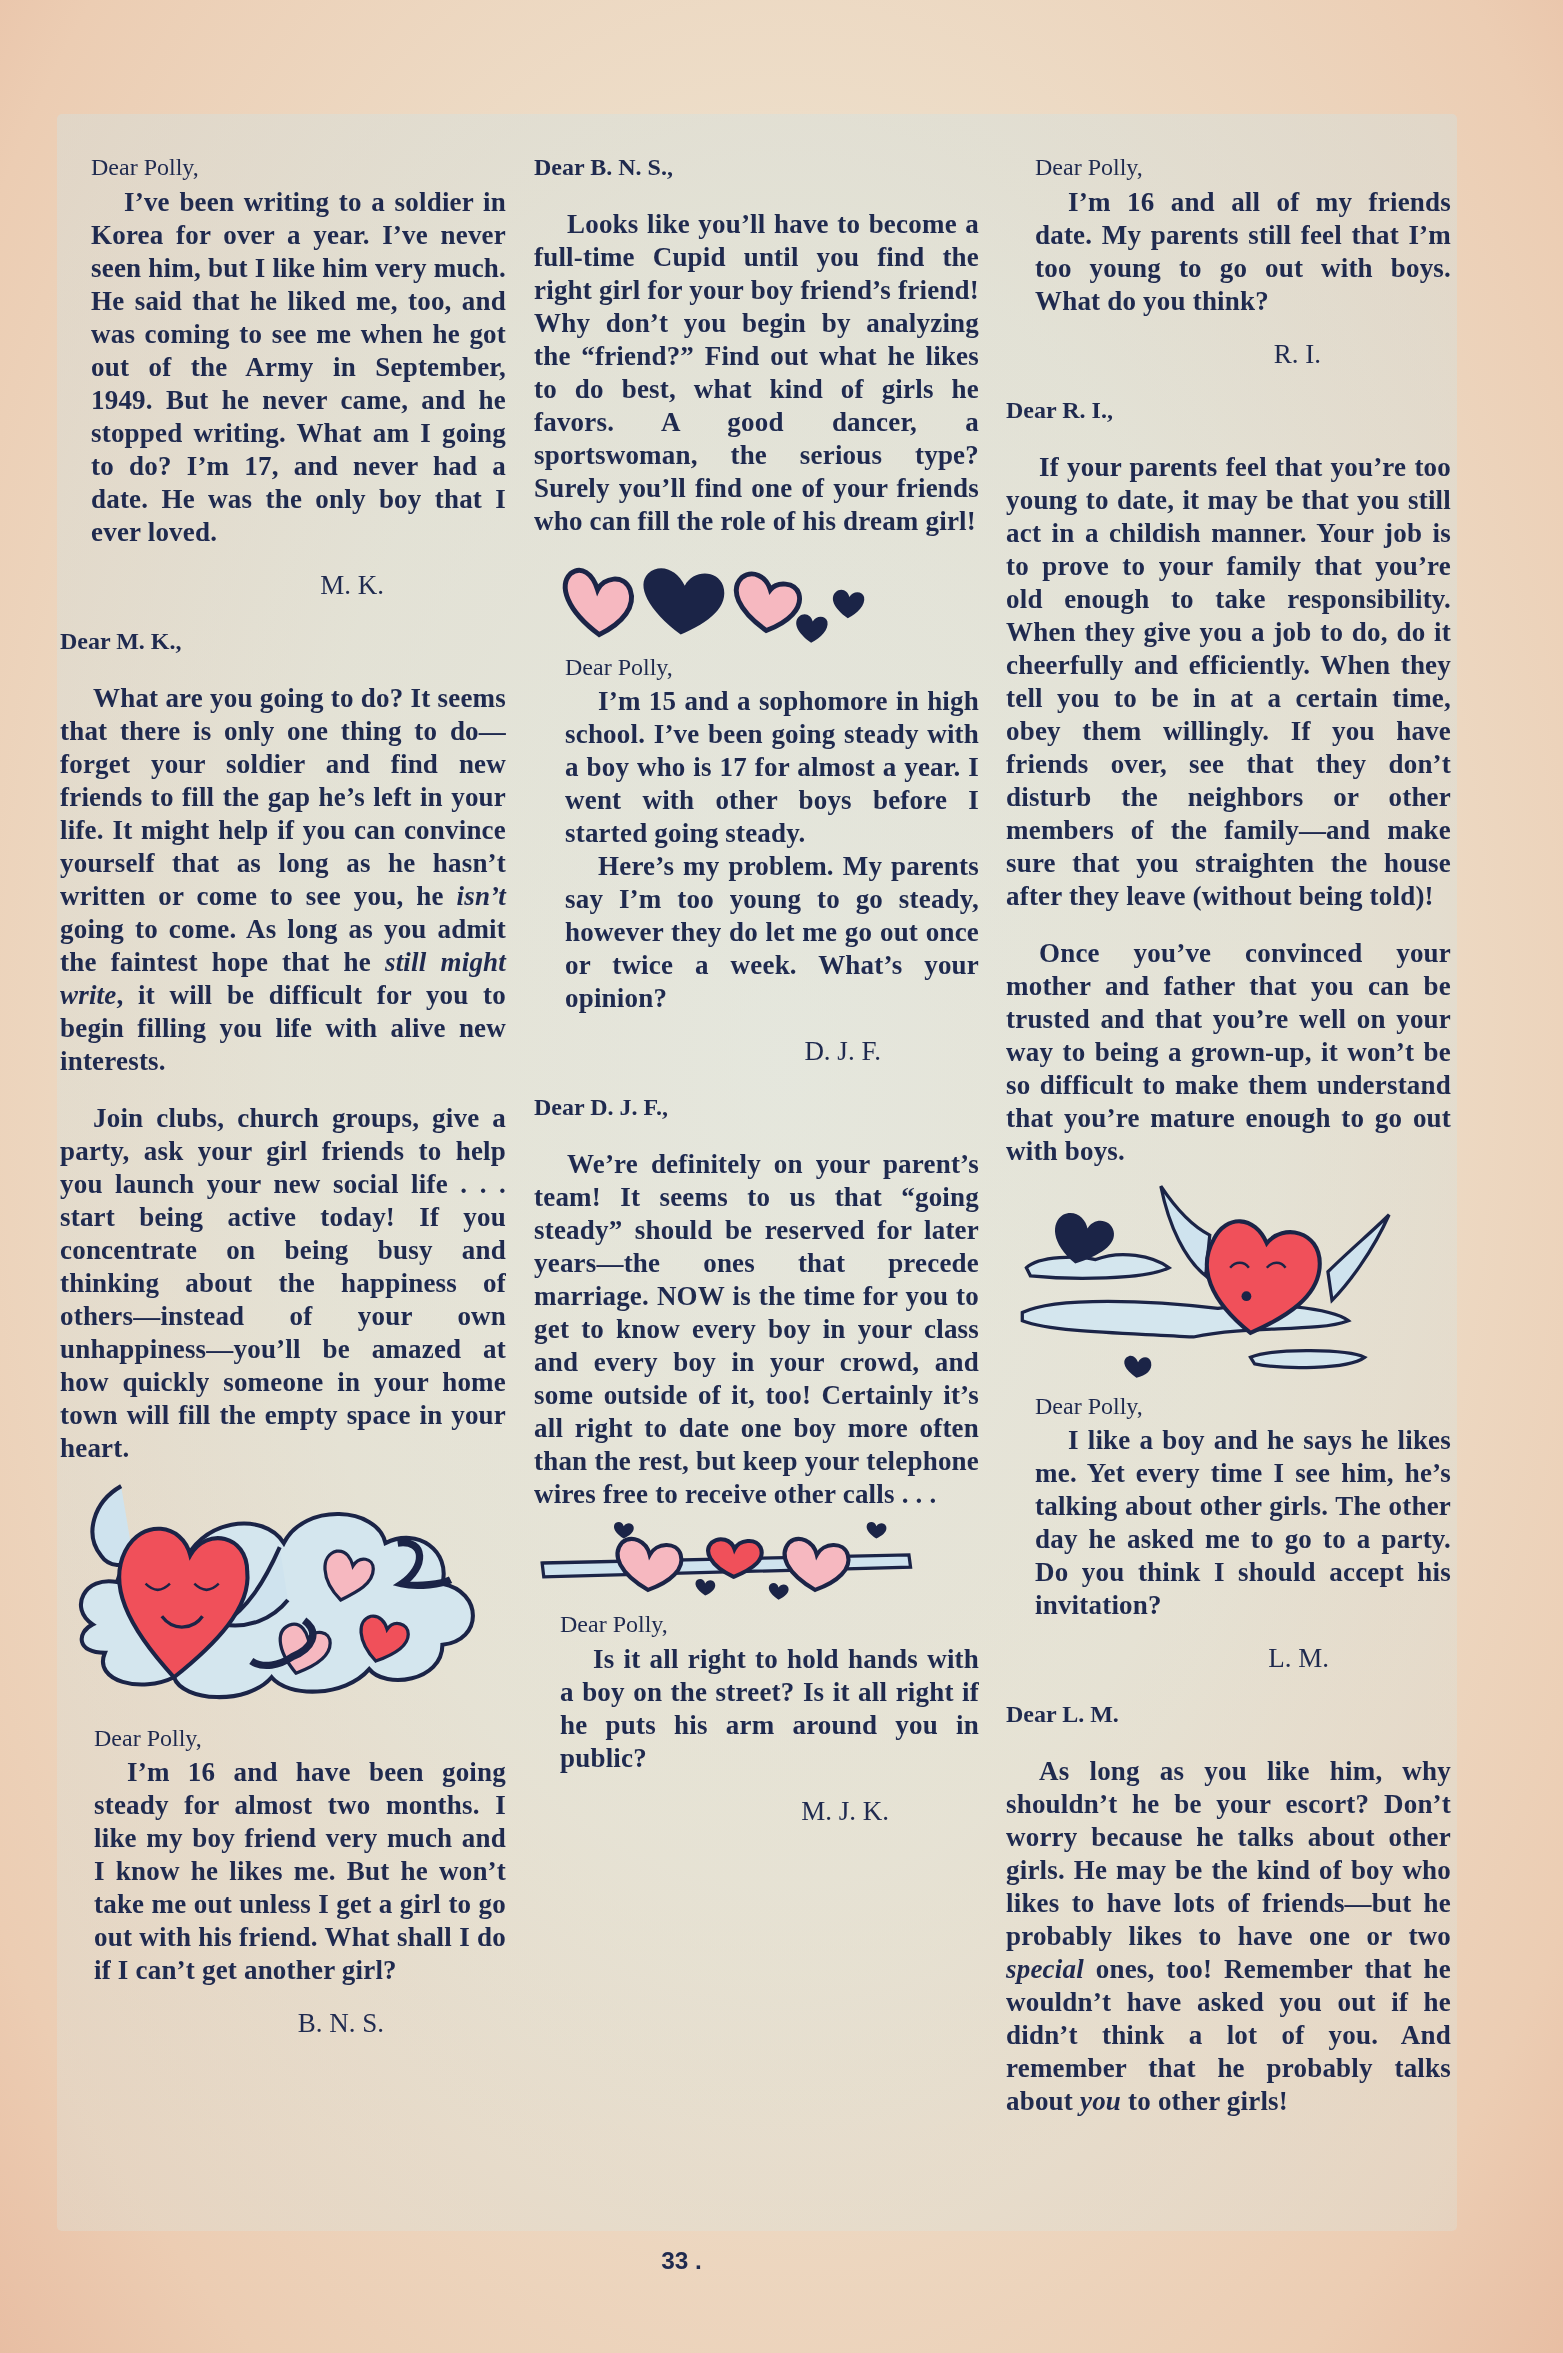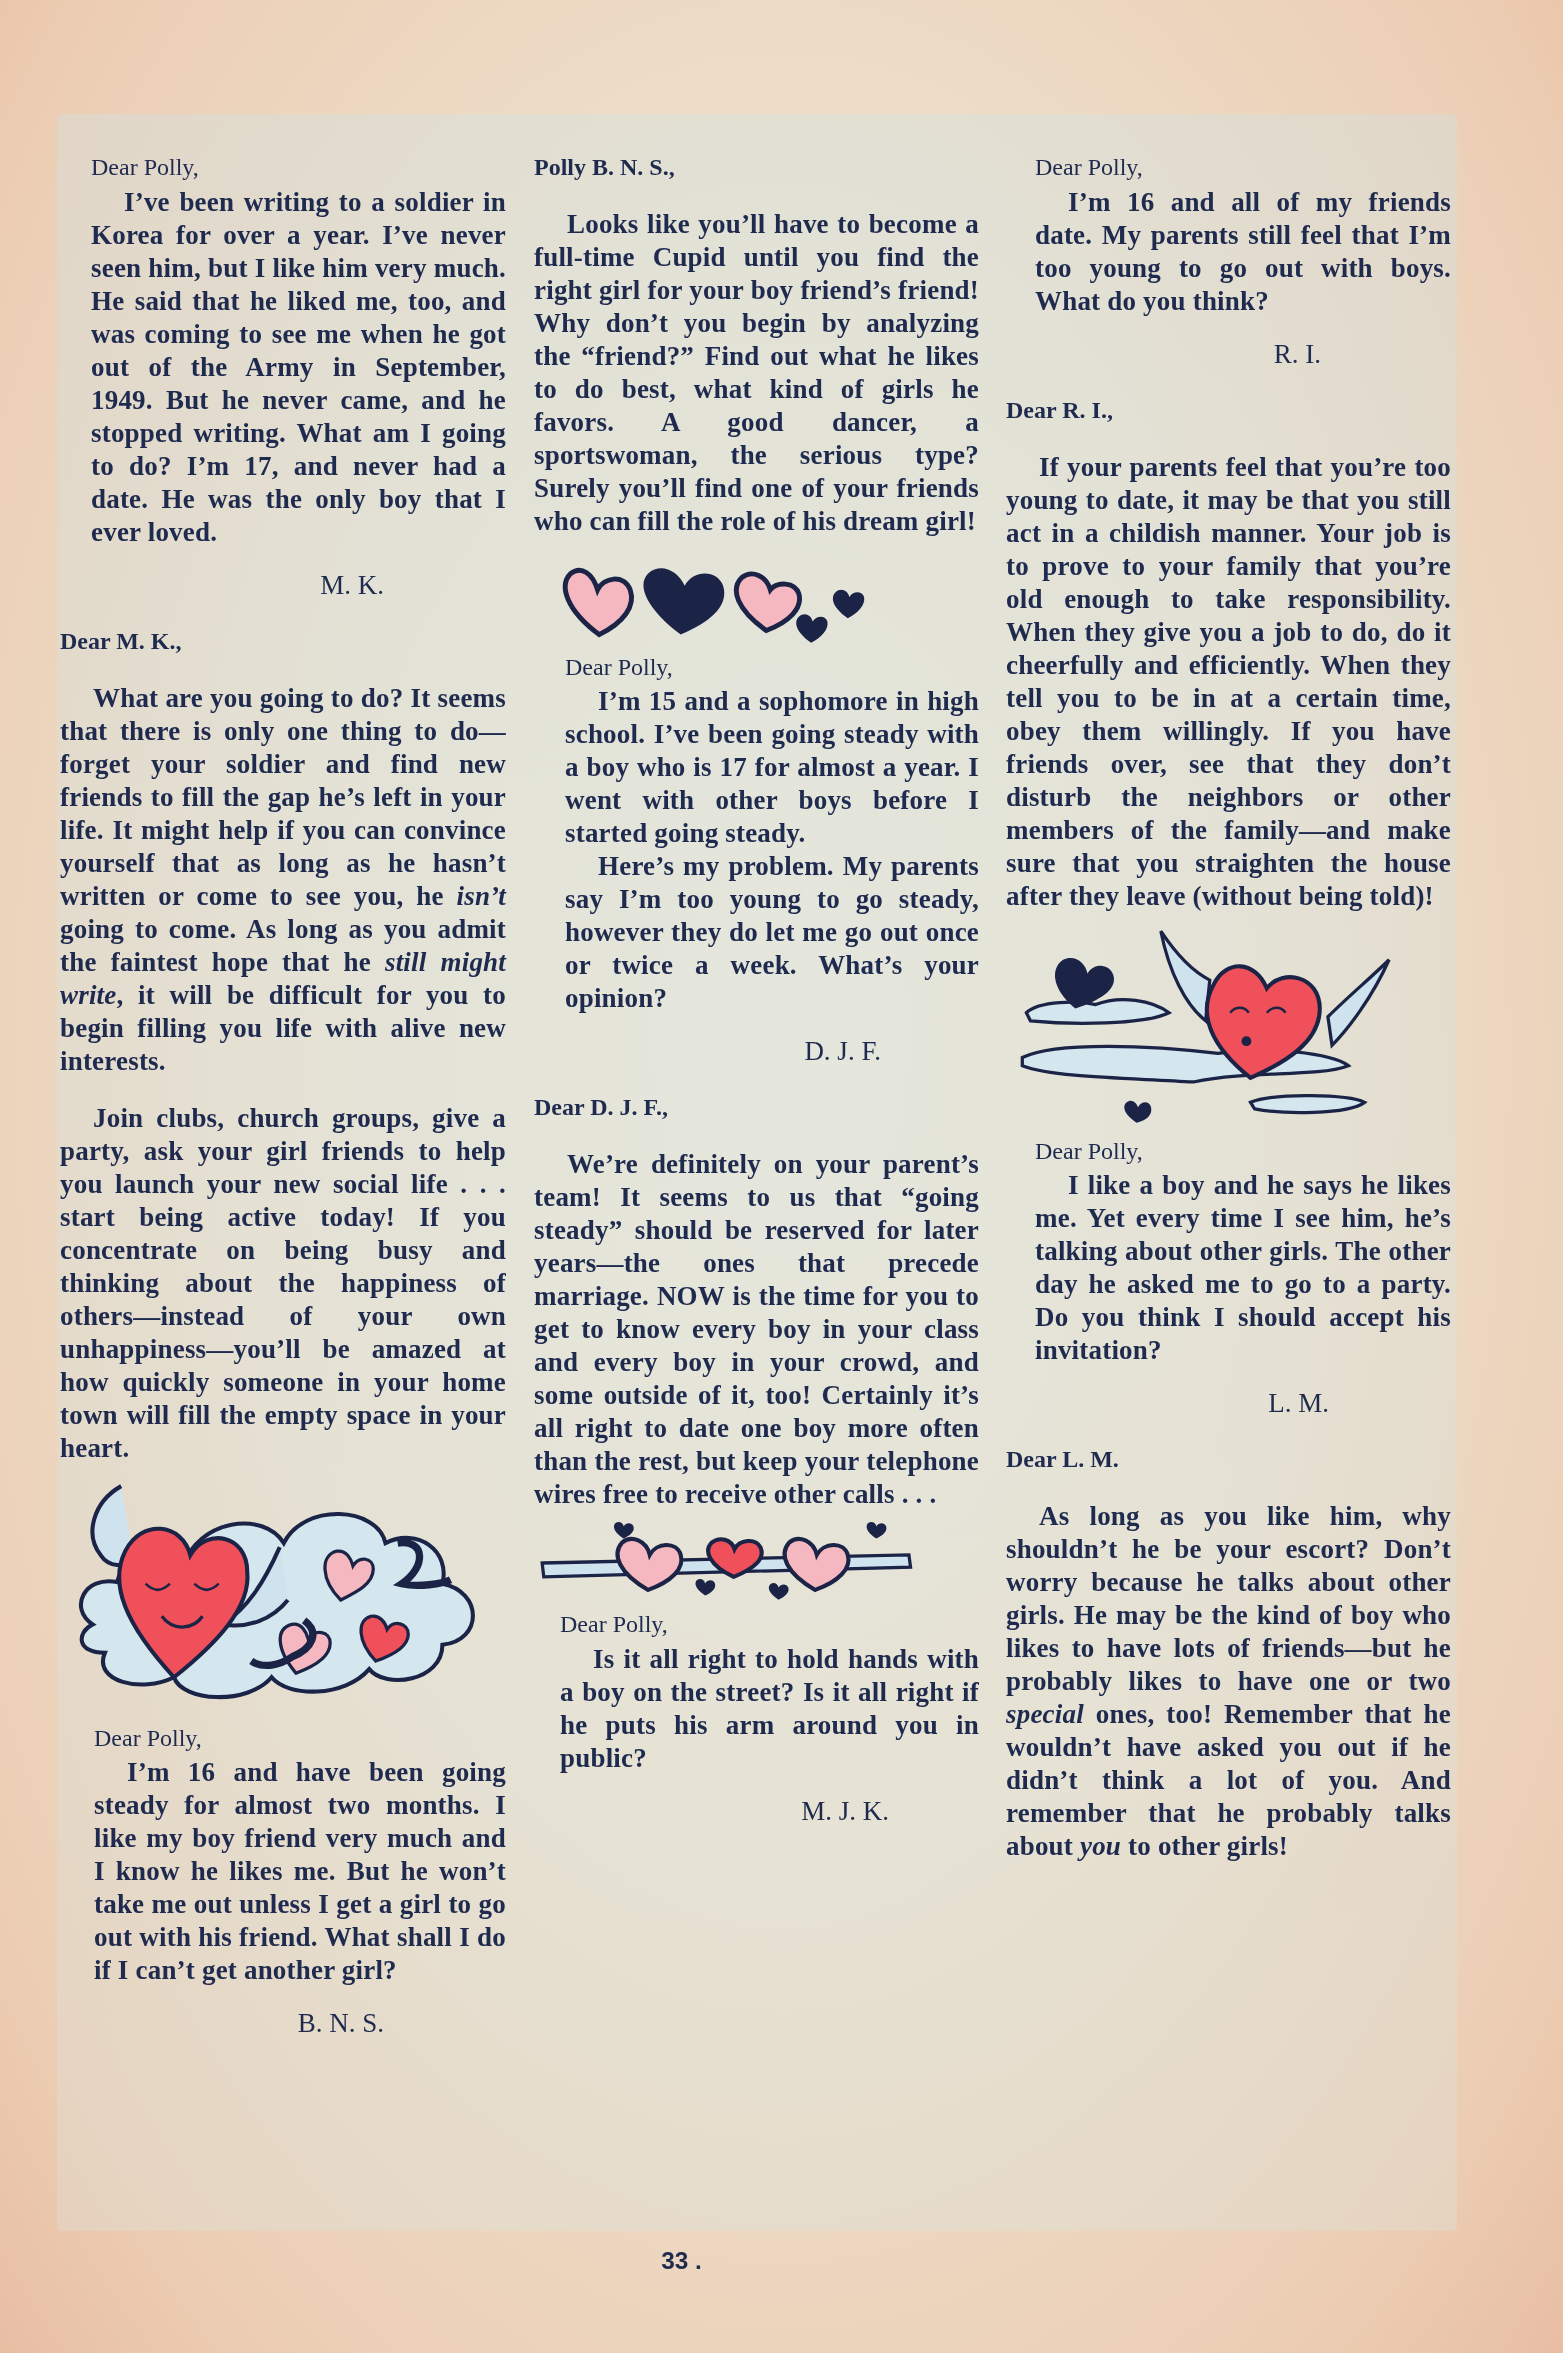--- a/index.html
+++ b/index.html
@@ -88,21 +88,21 @@
 
   <div class="block letter indent" style="padding-left:34px;">
     <div class="salute" style="font-weight:normal;">Dear Polly,</div>
     <p class="para">I’m 16 and have been going steady for almost two months. I like my boy friend very much and I know he likes me. But he won’t take me out unless I get a girl to go out with his friend. What shall I do if I can’t get another girl?</p>
     <div class="sig" style="padding-right:122px">B. N. S.</div>
   </div>
 </div>
 
 <div class="col mid">
   <div class="block answer">
-    <div class="salute a">Polly B. N. S.,</div>
+    <div class="salute a">Dear B. N. S.,</div>
     <p class="para">Looks like you’ll have to become a full-time Cupid until you find the right girl for your boy friend’s friend! Why don’t you begin by analyzing the “friend?” Find out what he likes to do best, what kind of girls he favors. A good dancer, a sportswoman, the serious type? Surely you’ll find one of your friends who can fill the role of his dream girl!</p>
   </div>
 
   <div class="art" style="height:98px;margin-top:-3.3px;">
     <svg width="445" height="98" viewBox="0 0 546 120">
       <path d="M80,100 C40,70 30,40 45,25 C58,15 72,25 78,45 C85,30 110,25 118,45 C125,65 110,85 80,100 Z" fill="#f6b8c0" stroke="#1b2447" stroke-width="6"></path>
       <path d="M180,100 C140,70 125,40 140,25 C155,12 175,20 185,40 C195,20 225,20 232,40 C240,65 215,85 180,100 Z" fill="#1b2447"></path>
       <path d="M285,95 C250,70 240,45 255,30 C268,20 285,28 290,45 C298,35 320,35 325,50 C330,68 312,85 285,95 Z" fill="#f6b8c0" stroke="#1b2447" stroke-width="6"></path>
       <path d="M340,110 C322,97 318,85 325,78 C332,72 340,76 342,84 C346,76 358,76 360,84 C362,94 352,104 340,110 Z" fill="#1b2447"></path>
       <path d="M385,80 C367,67 363,55 370,48 C377,42 385,46 387,54 C391,46 403,46 405,54 C407,64 397,74 385,80 Z" fill="#1b2447"></path>
@@ -145,20 +145,21 @@
 <div class="col right">
   <div class="block letter" style="padding-left:29px;">
     <div class="salute" style="font-weight:normal;">Dear Polly,</div>
     <p class="para">I’m 16 and all of my friends date. My parents still feel that I’m too young to go out with boys. What do you think?</p>
     <div class="sig" style="padding-right:130px">R. I.</div>
   </div>
 
   <div class="block answer">
     <div class="salute a">Dear R. I.,</div>
     <p class="para">If your parents feel that you’re too young to date, it may be that you still act in a childish manner. Your job is to prove to your family that you’re old enough to take responsibility. When they give you a job to do, do it cheerfully and efficiently. When they tell you to be in at a certain time, obey them willingly. If you have friends over, see that they don’t disturb the neighbors or other members of the family—and make sure that you straighten the house after they leave (without being told)!</p>
+    <p class="para">Once you’ve convinced your mother and father that you can be trusted and that you’re well on your way to being a grown-up, it won’t be so difficult to make them understand that you’re mature enough to go out with boys.</p>
   </div>
 
   <div class="art" style="height:212px;margin-top:-8.1px;">
     <svg width="445" height="212" viewBox="0 0 546 260">
       <path d="M25,110 C40,95 90,95 110,100 C140,88 180,95 200,110 C170,125 80,125 30,120 Z" fill="#d4e6ee" stroke="#1b2447" stroke-width="4"></path>
       <path d="M85,105 C55,80 55,55 70,45 C85,38 98,50 100,62 C108,48 128,50 132,65 C136,82 115,95 85,105 Z" fill="#1b2447"></path>
       <path d="M20,165 C60,145 180,150 260,160 C320,150 400,160 420,175 C380,190 300,180 230,195 C150,190 60,190 20,175 Z" fill="#d4e6ee" stroke="#1b2447" stroke-width="4"></path>
       <path d="M300,220 C330,208 420,210 440,220 C420,235 340,235 305,228 Z" fill="#d4e6ee" stroke="#1b2447" stroke-width="4"></path>
       <path d="M190,10 C210,40 230,60 250,70 L245,120 C220,100 200,60 190,10 Z" fill="#cfe3ee" stroke="#1b2447" stroke-width="4"></path>
       <path d="M470,45 C450,90 420,130 400,150 L395,115 C420,90 450,65 470,45 Z" fill="#cfe3ee" stroke="#1b2447" stroke-width="4"></path>

